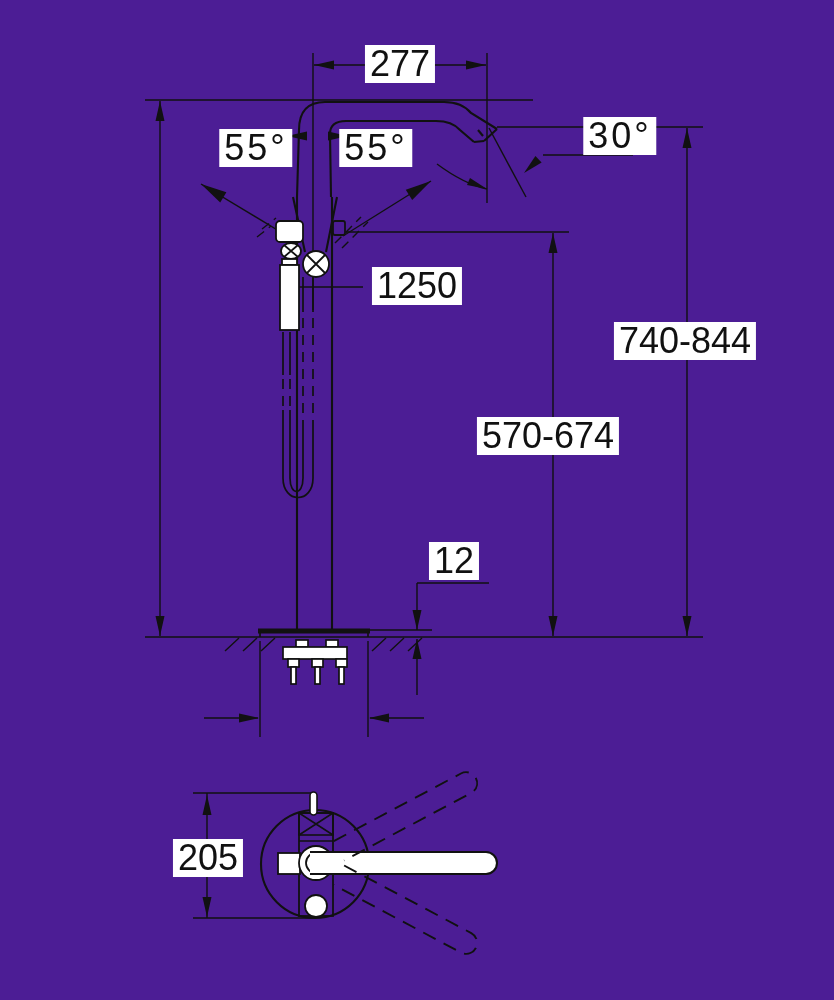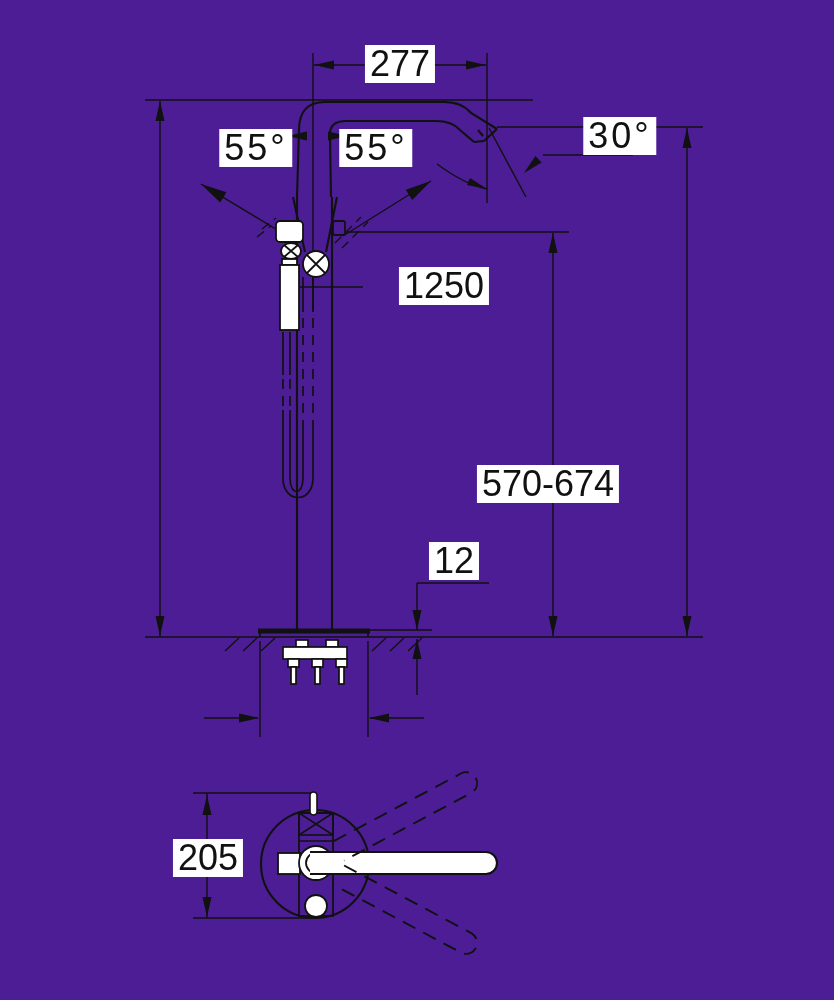--- a/index.html
+++ b/index.html
@@ -177,18 +177,19 @@
       </g>
       <rect x="310" y="792" width="7" height="23" rx="3.5" stroke-width="1.6" fill="#fff"></rect>
     </g>
   </g>
 </svg>
 
 <div class="dim-label" style="left:400px;top:64px;">277</div>
 <div class="dim-label deg" style="left:256px;top:148px;">55°</div>
 <div class="dim-label deg" style="left:376px;top:148px;">55°</div>
 <div class="dim-label deg" style="left:620px;top:136px;">30°</div>
-<div class="dim-label" style="left:417px;top:286px;margin-left:27px;">1250</div>
-<div class="dim-label" style="left:548px;top:436px;margin-top:48px;">570-674</div>
+<div class="dim-label" style="left:417px;top:286px;">1250</div>
+<div class="dim-label" style="left:685px;top:341px;">740-844</div>
+<div class="dim-label" style="left:548px;top:436px;">570-674</div>
 <div class="dim-label" style="left:454px;top:561px;">12</div>
 <div class="dim-label" style="left:208px;top:858px;">205</div>
 
 </div>
 
 </body></html>

